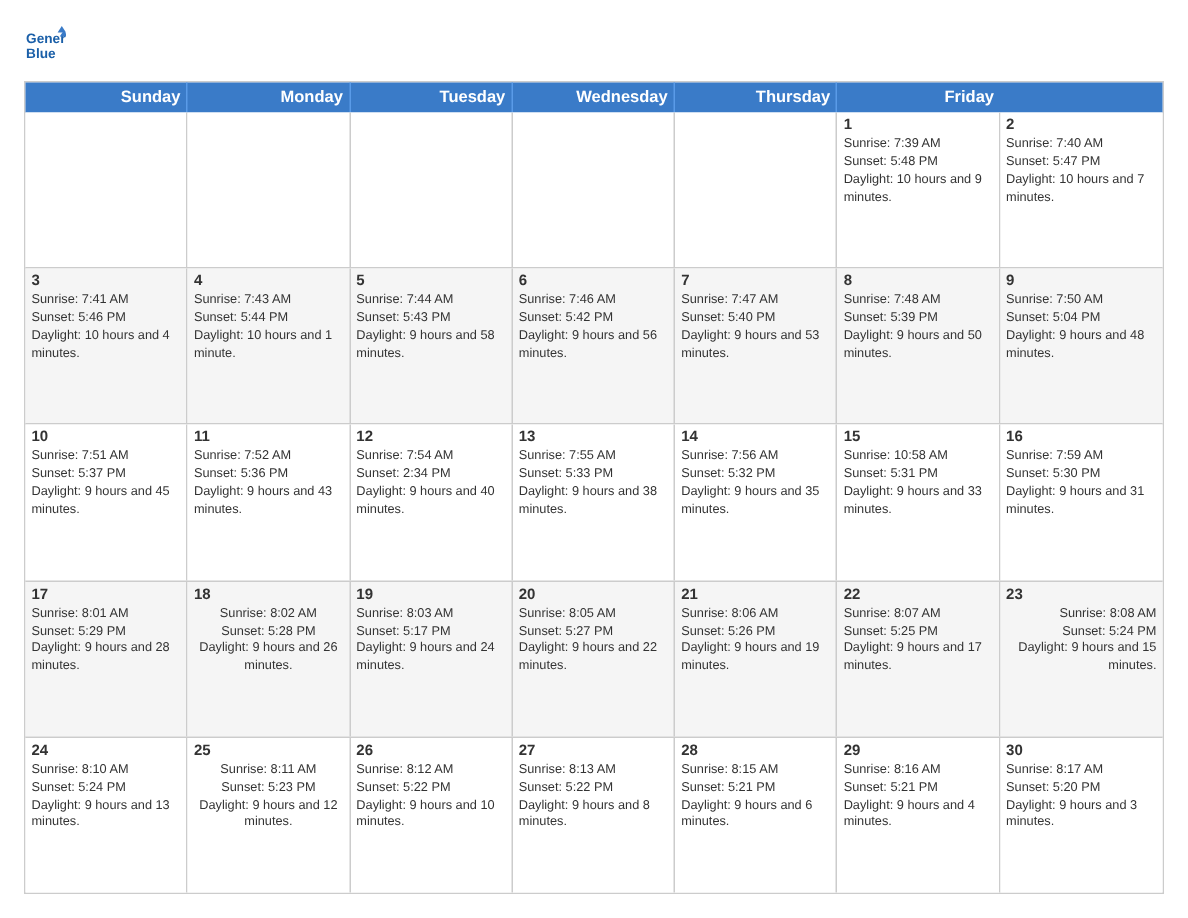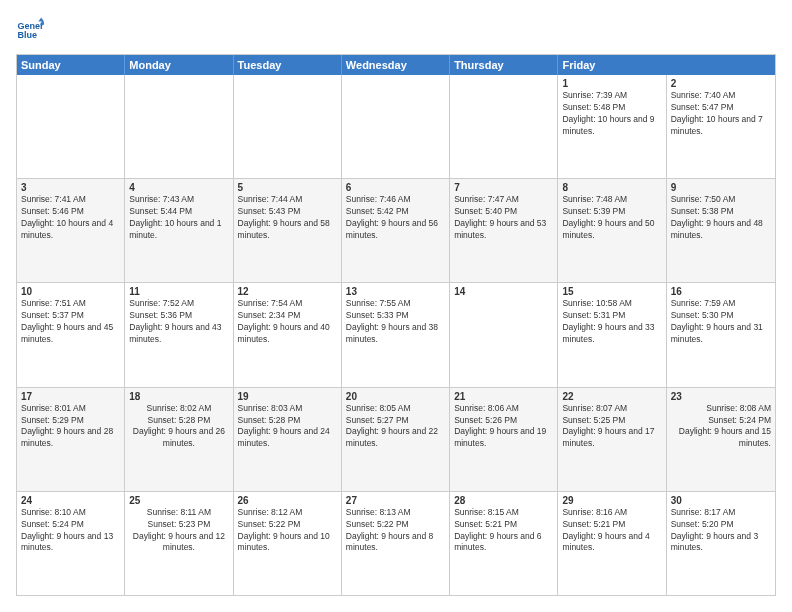--- a/index.html
+++ b/index.html
@@ -53,21 +53,21 @@
     .cal-header {
       display: grid;
       grid-template-columns: repeat(7, 1fr);
       background: #3a7bc8;
     }
     .cal-header-cell {
       color: #fff;
       font-size: 11px;
       font-weight: bold;
       padding: 4px 4px;
-      text-align: left;
+      text-align: right;
       border-right: 1px solid #5a9be8;
     }
     .cal-header-cell:last-child { border-right: none; }
     .cal-body {
       flex: 1;
       display: flex;
       flex-direction: column;
     }
     .cal-row {
       display: grid;
@@ -181,21 +181,21 @@
           </div>
           <div class="cal-cell alt-row">
             <div class="day-num">8</div>
             <div class="day-info" style="white-space: pre-line;">Sunrise: 7:48 AM
 Sunset: 5:39 PM
 Daylight: 9 hours and 50 minutes.</div>
           </div>
           <div class="cal-cell alt-row">
             <div class="day-num">9</div>
             <div class="day-info" style="white-space: pre-line;">Sunrise: 7:50 AM
-Sunset: 5:38 PM
+Sunset: 5:04 PM
 Daylight: 9 hours and 48 minutes.</div>
           </div>
         </div>
         <div class="cal-row">
           <div class="cal-cell">
             <div class="day-num">10</div>
             <div class="day-info" style="white-space: pre-line;">Sunrise: 7:51 AM
 Sunset: 5:37 PM
 Daylight: 9 hours and 45 minutes.</div>
           </div>
@@ -212,20 +212,23 @@
 Daylight: 9 hours and 40 minutes.</div>
           </div>
           <div class="cal-cell">
             <div class="day-num">13</div>
             <div class="day-info" style="white-space: pre-line;">Sunrise: 7:55 AM
 Sunset: 5:33 PM
 Daylight: 9 hours and 38 minutes.</div>
           </div>
           <div class="cal-cell">
             <div class="day-num">14</div>
+            <div class="day-info" style="white-space: pre-line;">Sunrise: 7:56 AM
+Sunset: 5:32 PM
+Daylight: 9 hours and 35 minutes.</div>
           </div>
           <div class="cal-cell">
             <div class="day-num">15</div>
             <div class="day-info" style="white-space: pre-line;">Sunrise: 10:58 AM
 Sunset: 5:31 PM
 Daylight: 9 hours and 33 minutes.</div>
           </div>
           <div class="cal-cell">
             <div class="day-num">16</div>
             <div class="day-info" style="white-space: pre-line;">Sunrise: 7:59 AM
@@ -242,21 +245,21 @@
           </div>
           <div class="cal-cell alt-row">
             <div class="day-num">18</div>
             <div class="day-info" style="white-space: pre-line; text-align: center;">Sunrise: 8:02 AM
 Sunset: 5:28 PM
 Daylight: 9 hours and 26 minutes.</div>
           </div>
           <div class="cal-cell alt-row">
             <div class="day-num">19</div>
             <div class="day-info" style="white-space: pre-line;">Sunrise: 8:03 AM
-Sunset: 5:28 PM
+Sunset: 5:17 PM
 Daylight: 9 hours and 24 minutes.</div>
           </div>
           <div class="cal-cell alt-row">
             <div class="day-num">20</div>
             <div class="day-info" style="white-space: pre-line;">Sunrise: 8:05 AM
 Sunset: 5:27 PM
 Daylight: 9 hours and 22 minutes.</div>
           </div>
           <div class="cal-cell alt-row">
             <div class="day-num">21</div>

